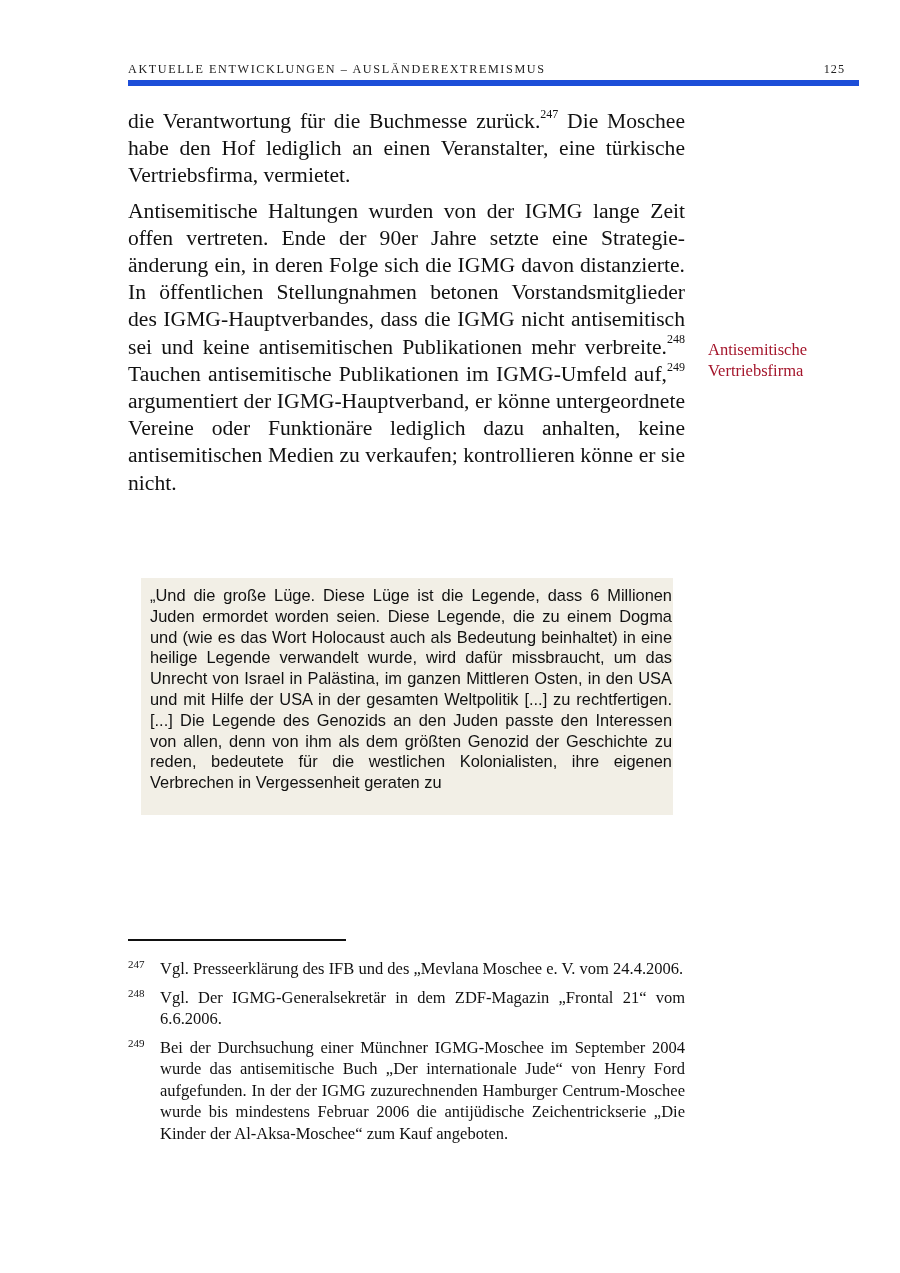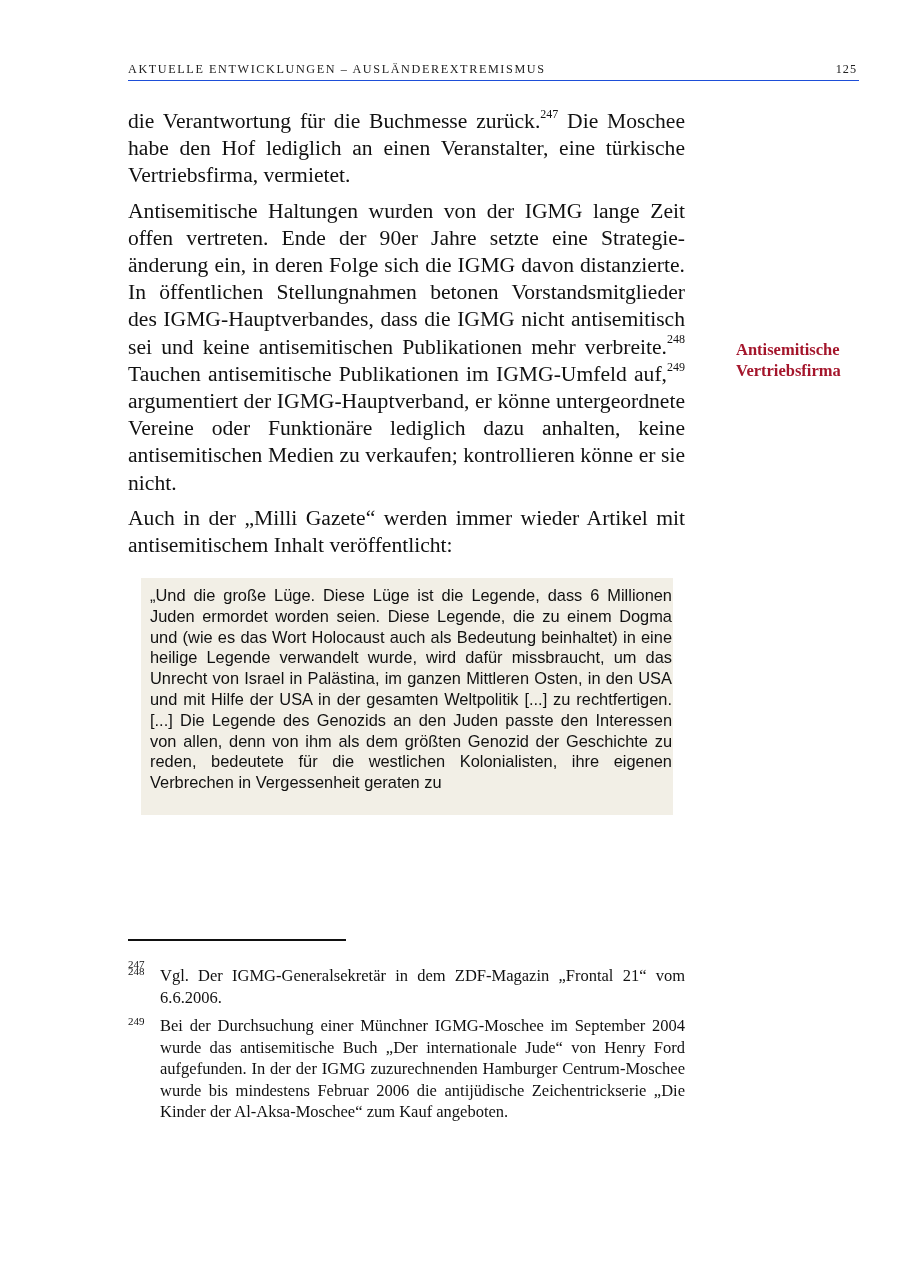--- a/index.html
+++ b/index.html
@@ -1,59 +1,59 @@
 <!DOCTYPE html>
 <html><head>
   <meta charset="utf-8">
   <style>
     html, body { margin: 0; padding: 0; background: #ffffff; }
     body { width: 900px; height: 1273px; position: relative; overflow: hidden; font-family: "Liberation Serif", serif; color: #111; }
-    .running-head { position: absolute; left: 128px; top: 62px; width: 731px; height: 18px; border-bottom: 1px solid #1d4ed8; font-size: 12.2px; letter-spacing: 1.6px; color: #222; }
+    .running-head { position: absolute; left: 128px; top: 62px; width: 731px; height: 18px; border-bottom: 6px solid #1d4ed8; font-size: 12.2px; letter-spacing: 1.6px; color: #222; }
     .running-head .title { position: absolute; left: 0; top: 0; }
-    .running-head .pageno { position: absolute; right: 2px; top: 0; letter-spacing: 1px; text-align: right; }
+    .running-head .pageno { position: absolute; right: 14px; top: 0; letter-spacing: 1px; text-align: right; }
     .main { position: absolute; left: 128px; top: 106px; width: 557px; }
     .para { font-size: 21.6px; line-height: 27.2px; text-align: justify; margin: 2px 0 8px 0; hyphens: manual; }
     .para sup, .fn sup { font-size: 12px; line-height: 0; position: relative; top: -2px; vertical-align: super; }
     .quote { position: absolute; left: 141px; top: 578px; width: 532px; height: 237px; background: #f2efe6; box-sizing: border-box; padding: 7px 1px 0 9px; overflow: hidden; font-family: "Liberation Sans", sans-serif; font-size: 16.4px; line-height: 20.8px; text-align: justify; color: #111; }
-    .margin-note { position: absolute; left: 736px; top: 339px; font-size: 16.5px; line-height: 21px; color: #a4152b; font-weight: bold; }
+    .margin-note { position: absolute; left: 708px; top: 339px; font-size: 16.5px; line-height: 21px; color: #a4152b; }
     .fn-rule { position: absolute; left: 128px; top: 939px; width: 218px; height: 0; border-top: 2px solid #111; }
     .footnotes { position: absolute; left: 128px; top: 958px; width: 557px; }
     .fn { position: relative; padding-left: 32px; font-size: 16.5px; line-height: 21.5px; text-align: justify; margin-bottom: 7px; }
     .fn .num { position: absolute; left: 0; top: -4px; font-size: 11px; }
   </style>
 </head>
 <body>
 
 <div class="running-head">
   <span class="title">AKTUELLE ENTWICKLUNGEN – AUSLÄNDEREXTREMISMUS</span>
   <span class="pageno">125</span>
 </div>
 
 <div class="main">
   <p class="para">
     <span>die Verantwortung für die Buchmesse zurück.</span><sup>247</sup><span> Die Mo­schee habe den Hof lediglich an einen Veranstalter, eine türkische Vertriebsfirma, vermietet.</span>
   </p>
   <p class="para">
     <span>Antisemitische Haltungen wurden von der IGMG lange Zeit offen vertreten. Ende der 90er Jahre setzte eine Strategie­änderung ein, in deren Folge sich die IGMG davon dis­tanzierte. In öffentlichen Stellungnahmen betonen Vor­standsmitglieder des IGMG-Hauptverbandes, dass die IGMG nicht antisemitisch sei und keine antisemitischen Publi­kationen mehr verbreite.</span><sup>248</sup><span> Tauchen antisemitische Publika­tionen im IGMG-Umfeld auf,</span><sup>249</sup><span> argumentiert der IGMG-Hauptverband, er könne untergeordnete Vereine oder Funk­tionäre lediglich dazu anhalten, keine antisemitischen Me­dien zu verkaufen; kontrollieren könne er sie nicht.</span>
   </p>
-  <p class="para">Auch in der „Milli Gazete“ werden immer wieder Artikel mit antisemitischem Inhalt veröffentlicht:</p>
 </div>
 
 <div class="margin-note">
   <div>Antisemitische</div>
   <div>Vertriebsfirma</div>
 </div>
 
 <div class="quote">„Und die große Lüge. Diese Lüge ist die Legende, dass 6 Millionen Juden ermordet worden seien. Diese Legende, die zu einem Dogma und (wie es das Wort Holocaust auch als Bedeutung beinhaltet) in eine heilige Legende verwandelt wurde, wird dafür missbraucht, um das Unrecht von Israel in Palästina, im ganzen Mittleren Osten, in den USA und mit Hilfe der USA in der gesamten Weltpolitik [...] zu rechtfertigen. [...] Die Legende des Genozids an den Juden passte den Interes­sen von allen, denn von ihm als dem größten Genozid der Geschichte zu reden, bedeutete für die westlichen Kolonia­listen, ihre eigenen Verbrechen in Vergessenheit geraten zu</div>
 
 <div class="fn-rule"></div>
 
 <div class="footnotes">
   <div class="fn">
     <span class="num">247</span>
+    <span>Vgl. Presseerklärung des IFB und des „Mevlana Moschee e. V. vom 24.4.2006.</span>
   </div>
   <div class="fn">
     <span class="num">248</span>
     <span>Vgl. Der IGMG-Generalsekretär in dem ZDF-Magazin „Frontal 21“ vom 6.6.2006.</span>
   </div>
   <div class="fn">
     <span class="num">249</span>
     <span>Bei der Durchsuchung einer Münchner IGMG-Moschee im September 2004 wurde das antisemitische Buch „Der internationale Jude“ von Henry Ford aufgefunden. In der der IGMG zuzurechnenden Hamburger Centrum-Moschee wurde bis mindestens Februar 2006 die antijüdische Zeichentrickserie „Die Kinder der Al-Aksa-Moschee“ zum Kauf an­geboten.</span>
   </div>
 </div>

